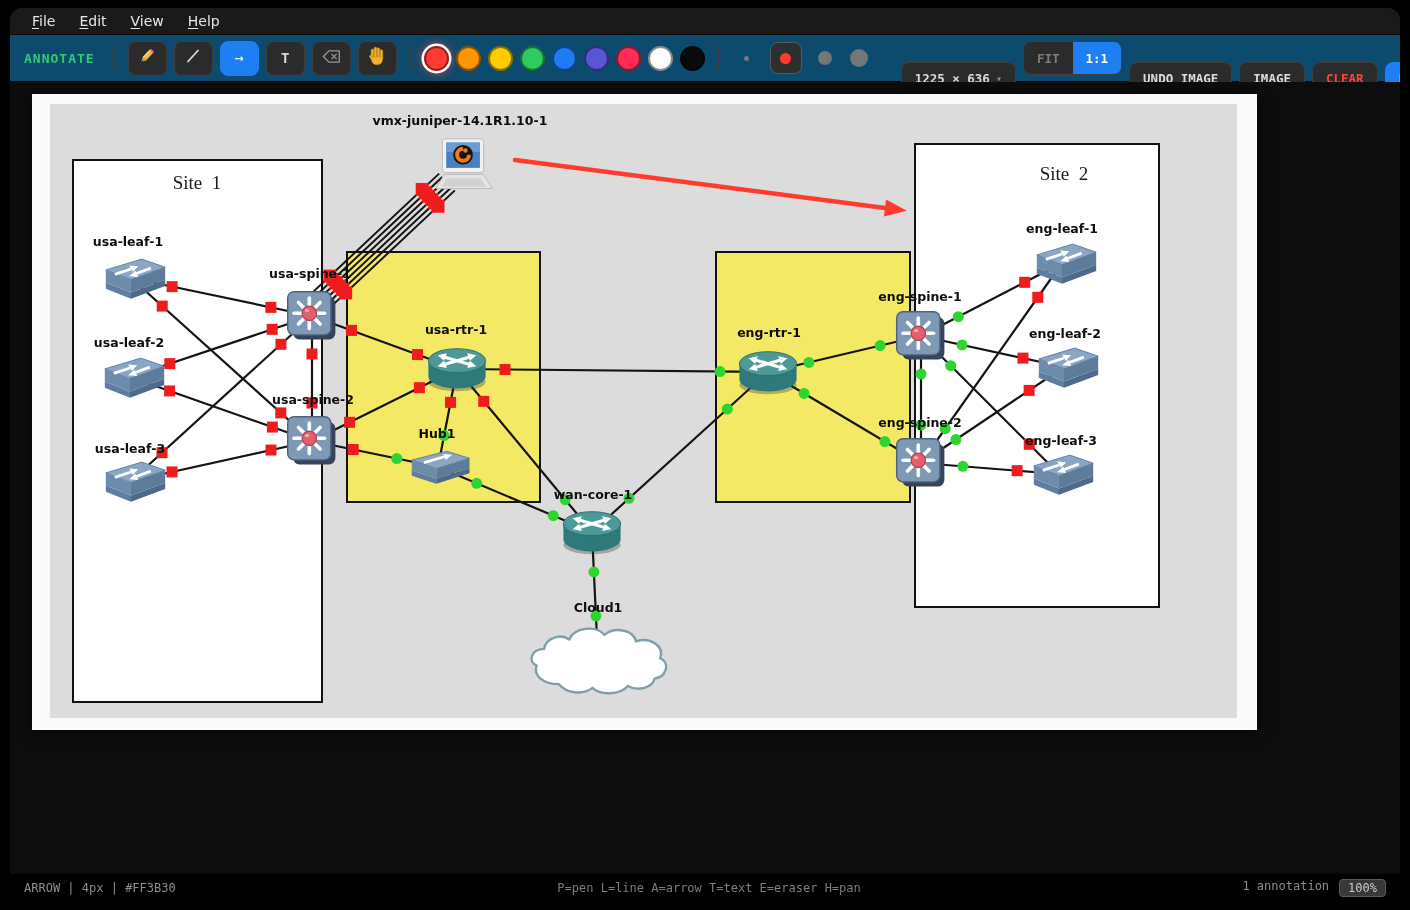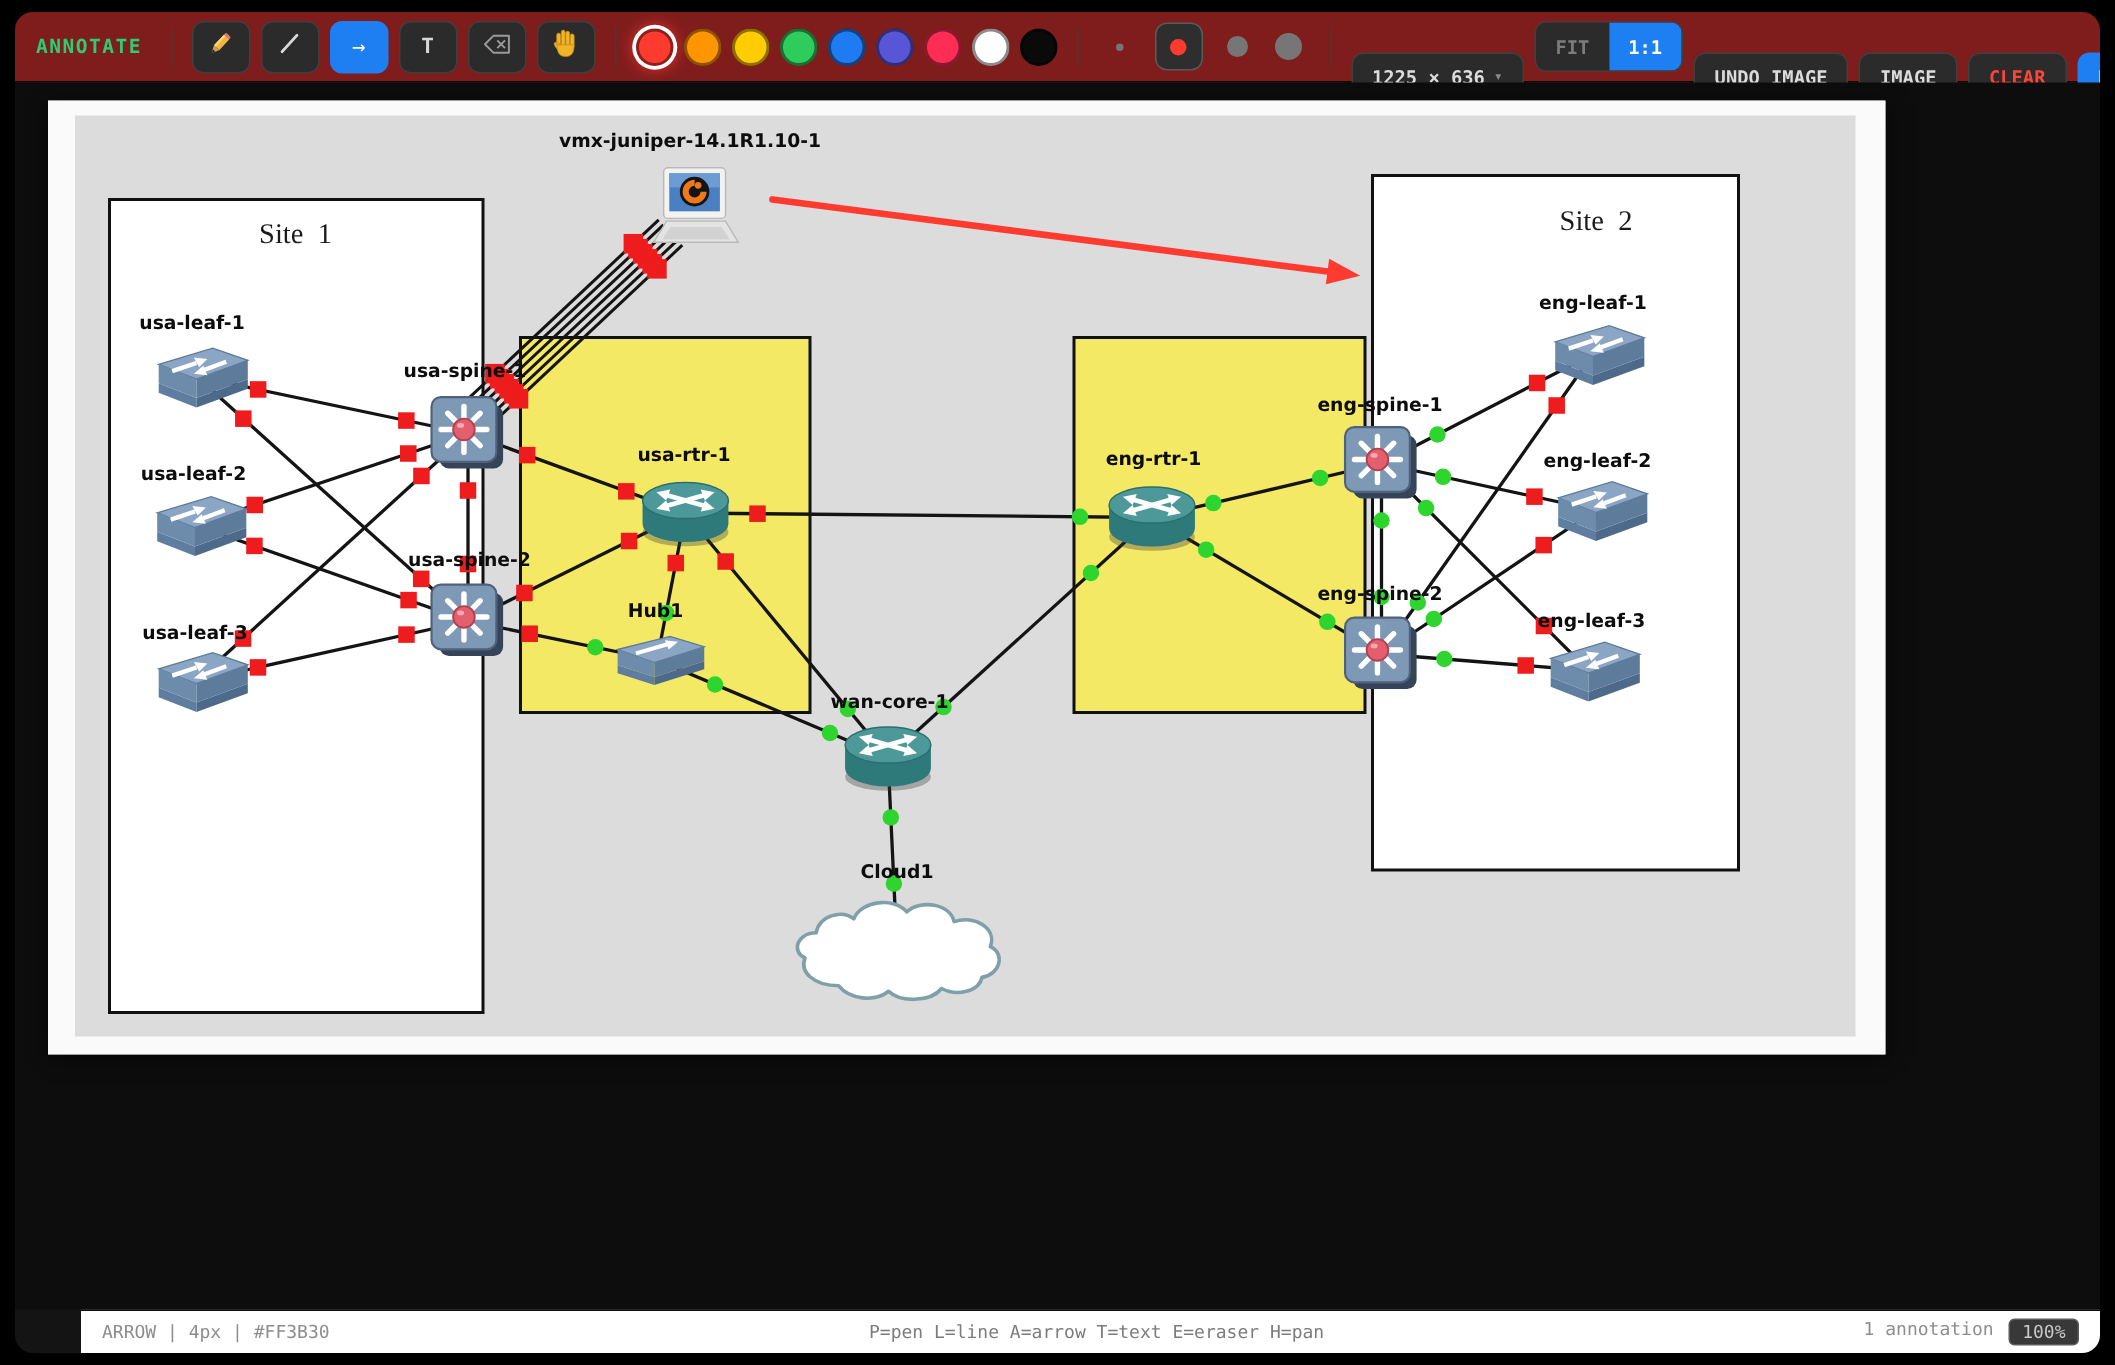--- a/index.html
+++ b/index.html
@@ -21,21 +21,21 @@
   .glyph-close::before,.glyph-close::after { content:""; position:absolute; left:5px; top:-1px;
              width:1.8px; height:13px; background:#cfcfcf; }
   .glyph-close::before { transform:rotate(45deg); }
   .glyph-close::after { transform:rotate(-45deg); }
   
   .menubar { height:27px; background:#1a1a1a; border-bottom:1px solid #0a0a0a;
              display:flex; align-items:center; padding:0 12px; gap:4px; flex:0 0 auto; }
   .menu-item { color:#e6e6e6; font-size:14px; padding:2px 10px; cursor:pointer; }
   .menu-item u { text-underline-offset:2px; }
   
-  .toolbar { height:47px; background:#7f1d1d; border-bottom:1px solid #0a0a0a;
+  .toolbar { height:47px; background:#0c4a6e; border-bottom:1px solid #0a0a0a;
              display:flex; align-items:center; padding:0 14px; gap:7px; flex:0 0 auto;
              font-family:"DejaVu Sans Mono", monospace; }
   .annotate { color:#2ecc71; font-weight:bold; font-size:13px; letter-spacing:1px; margin-right:6px; }
   .tb-sep { width:1px; height:26px; background:#3d3d3d; margin:0 6px; flex:0 0 auto; }
   .tool-btn { width:39px; height:35px; border-radius:8px; background:#2b2b2b;
               border:1px solid #3f3f3f; display:flex; align-items:center; justify-content:center;
               cursor:pointer; color:#d8d8d8; font-size:15px; flex:0 0 auto; }
   .tool-btn.active { background:#1e7ff2; border-color:#1e7ff2; color:#fff; }
   .swatch-row { display:flex; gap:7px; align-items:center; }
   .swatch { width:25px; height:25px; border-radius:50%; border:2px solid rgba(0,0,0,.45);
@@ -57,36 +57,42 @@
   .seg { display:flex; border:1px solid #3f3f3f; border-radius:8px; overflow:hidden; height:34px; flex:0 0 auto; }
   .seg-item { display:flex; align-items:center; padding:0 13px; font-size:12.5px; font-weight:bold;
               background:#2b2b2b; color:#7d7d7d; cursor:pointer; }
   .seg-item.active { background:#1e7ff2; color:#fff; }
   
   .viewport { flex:1 1 auto; background:#0d0d0d; position:relative; overflow:hidden; }
   .whiteboard { position:absolute; left:22px; top:12px; width:1225px; height:636px;
                 background:#fafafa; box-shadow:0 2px 14px rgba(0,0,0,.65); cursor:crosshair; }
   .whiteboard svg { display:block; }
   
-  .statusbar { height:29px; background:#ffffff; border-top:1px solid #0a0a0a;
+  .statusbar { height:29px; background:#000000; border-top:1px solid #0a0a0a;
                display:flex; align-items:center; padding:0 14px;
                font-family:"DejaVu Sans Mono", monospace; font-size:12px; color:#8d8d8d;
-               flex:0 0 auto;margin-left:44px; }
+               flex:0 0 auto; }
   .status-left { flex:0 0 auto; }
   .status-center { flex:1 1 auto; text-align:center; color:#7c7c7c; }
   .status-right { flex:0 0 auto; display:flex; align-items:flex-start; gap:10px; }
   .zoom-badge { background:#383838; border:1px solid #5a5a5a; border-radius:4px;
                 padding:1px 8px; color:#c9c9c9; }
 </style>
 </head>
 <body>
 
 <div class="window">
 
 
+  <div class="menubar" id="menubar">
+      <div class="menu-item"><u>F</u>ile</div>
+      <div class="menu-item"><u>E</u>dit</div>
+      <div class="menu-item"><u>V</u>iew</div>
+      <div class="menu-item"><u>H</u>elp</div>
+    </div>
 
   <div class="toolbar">
     <span class="annotate">ANNOTATE</span>
     <div class="tb-sep"></div>
     <div id="tools" style="display:flex;gap:7px;">
         <div class="tool-btn">
           <span><svg width="22" height="22" viewBox="0 0 24 24">
               <g transform="rotate(43 12 12)">
                 <rect x="9.4" y="3.4" width="5.2" height="2.8" rx="1.2" fill="#e07575"></rect>
                 <rect x="9.4" y="5.6" width="5.2" height="10.6" fill="#f2b63c"></rect>

